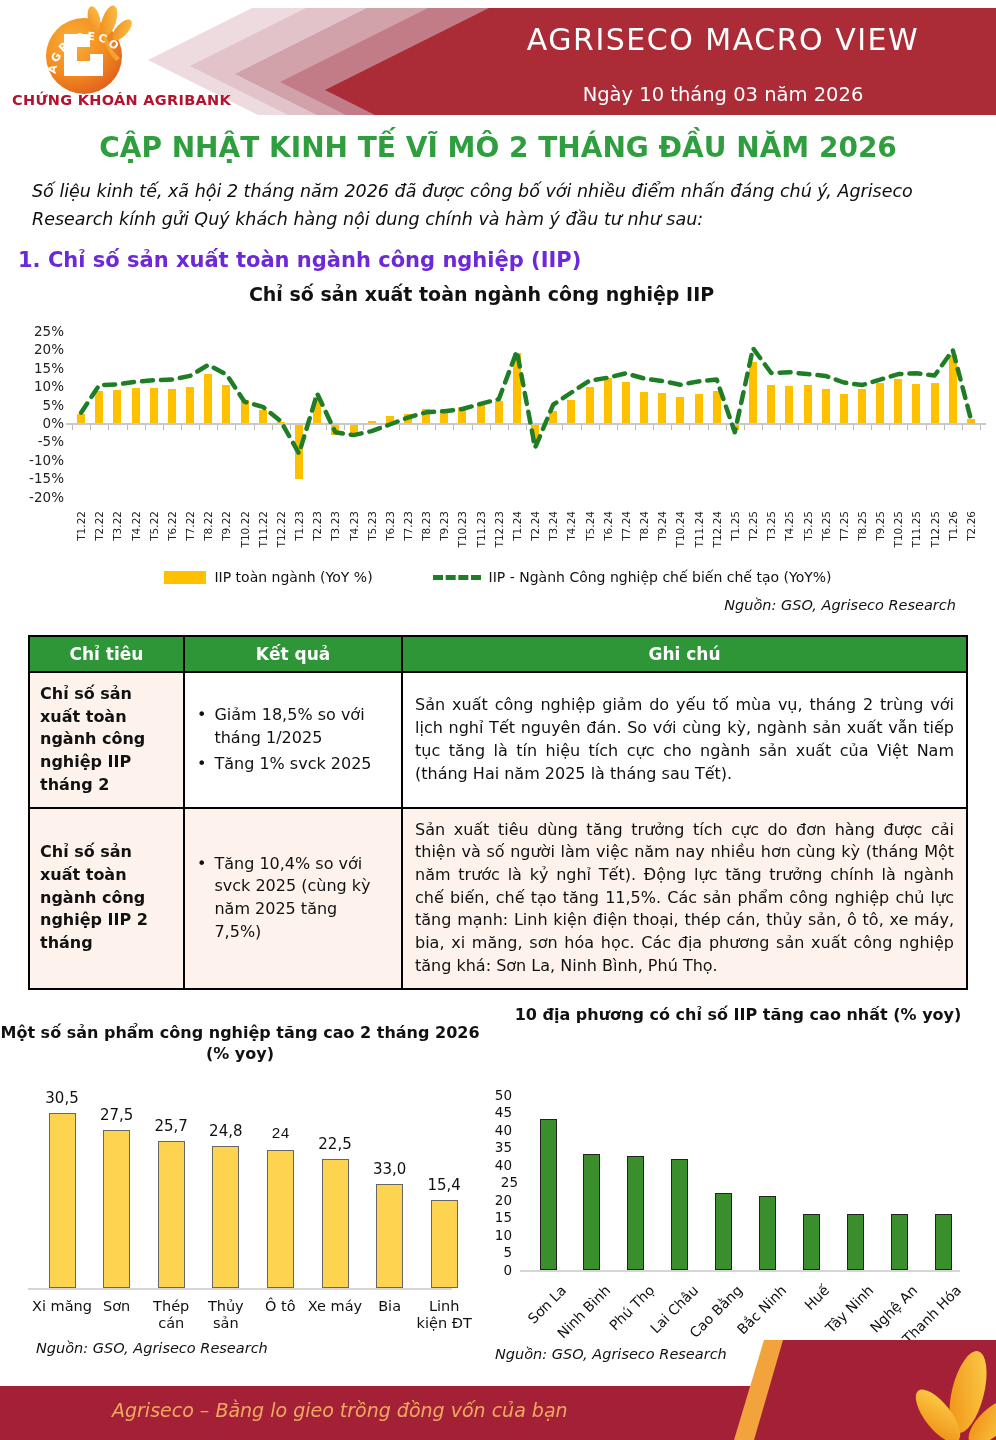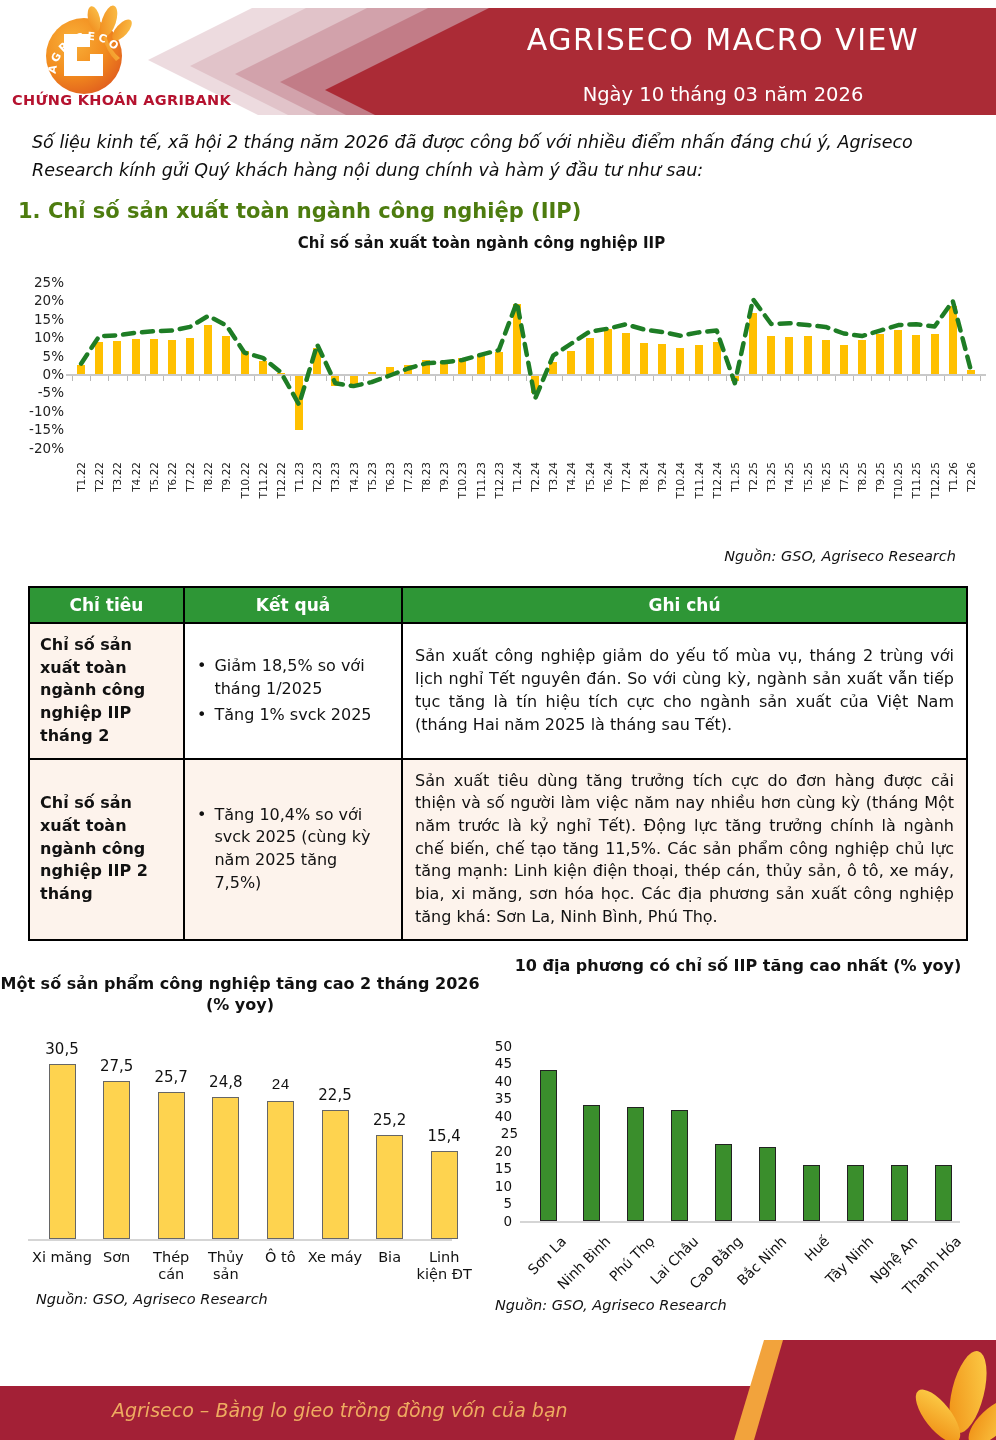--- a/index.html
+++ b/index.html
@@ -10,24 +10,24 @@
   .header svg.deco{position:absolute;left:0;top:0;}
   .logo-wrap{position:absolute;left:12px;top:4px;width:250px;height:110px;z-index:5;}
   .brand-caption{position:absolute;left:0px;top:88px;width:250px;font-size:14.5px;font-weight:bold;
                  color:#b5122f;letter-spacing:.3px;}
   .head-titles{position:absolute;right:0;top:8px;left:450px;height:104px;z-index:4;text-align:center;color:#fff;}
   .head-title{margin-top:14px;font-size:30px;letter-spacing:1.5px;font-weight:400;}
   .head-date{margin-top:26px;font-size:19.5px;font-weight:400;}
   
   .page-title{margin-top:16px;text-align:center;font-size:28px;font-weight:bold;color:#2f9e3f;}
   .intro{margin:13px 32px 0 32px;font-size:17.5px;font-style:italic;line-height:1.6;color:#0d0d0d;}
-  .section-heading{margin:15px 0 0 18px;font-size:21px;font-weight:bold;color:#4d7c0f;}
+  .section-heading{margin:15px 0 0 18px;font-size:21px;font-weight:bold;color:#6d28d9;}
   
   .chart1{position:relative;width:996px;height:340px;margin-top:9px;}
-  .chart1 .c-title{position:absolute;top:2px;left:0;width:963px;text-align:center;font-size:15px;font-weight:bold;}
+  .chart1 .c-title{position:absolute;top:2px;left:0;width:963px;text-align:center;font-size:19px;font-weight:bold;}
   .c1-plot{position:absolute;left:0;top:40px;width:996px;height:190px;}
   .ylab{position:absolute;font-size:13.5px;text-align:right;color:#222;}
   .xlab{position:absolute;font-size:10.5px;color:#222;text-align:right;transform:rotate(-90deg);height:12px;line-height:12px;}
   .bar1{position:absolute;background:#ffc000;}
   .tick1{position:absolute;width:1px;height:5px;background:#b9b9b9;}
   .axis1{position:absolute;height:2px;background:#c9c9c9;}
   .legend{position:absolute;top:288px;left:0;width:996px;display:flex;justify-content:center;gap:60px;
           font-size:14px;align-items:center;}
   .leg-item{display:flex;align-items:center;gap:8px;}
   .leg-swatch-bar{width:42px;height:13px;background:#ffc000;}
@@ -107,20 +107,21 @@
         </text>
       </svg>
       <div class="brand-caption">CHỨNG KHOÁN AGRIBANK</div>
     </div>
     <div class="head-titles">
       <div class="head-title">AGRISECO MACRO VIEW</div>
       <div class="head-date">Ngày 10 tháng 03 năm 2026</div>
     </div>
   </div>
 
+  <div class="page-title">CẬP NHẬT KINH TẾ VĨ MÔ 2 THÁNG ĐẦU NĂM 2026</div>
   <div class="intro">Số liệu kinh tế, xã hội 2 tháng năm 2026 đã được công bố với nhiều điểm nhấn đáng chú ý, Agriseco Research kính gửi Quý khách hàng nội dung chính và hàm ý đầu tư như sau:</div>
   <div class="section-heading">1. Chỉ số sản xuất toàn ngành công nghiệp (IIP)</div>
 
   <div class="chart1">
     <div class="c-title">Chỉ số sản xuất toàn ngành công nghiệp IIP</div>
     <div class="c1-plot">
         <div class="ylab" style="left: 24px; width: 40px; top: 2px;">25%</div>
         <div class="ylab" style="left: 24px; width: 40px; top: 20.4px;">20%</div>
         <div class="ylab" style="left: 24px; width: 40px; top: 38.8px;">15%</div>
         <div class="ylab" style="left: 24px; width: 40px; top: 57.2px;">10%</div>
@@ -279,20 +280,30 @@
         <div class="xlab" style="left: 794.6px; top: 215px; width: 62px;">T6.25</div>
         <div class="xlab" style="left: 812.8px; top: 215px; width: 62px;">T7.25</div>
         <div class="xlab" style="left: 831px; top: 215px; width: 62px;">T8.25</div>
         <div class="xlab" style="left: 849.1px; top: 215px; width: 62px;">T9.25</div>
         <div class="xlab" style="left: 867.3px; top: 215px; width: 62px;">T10.25</div>
         <div class="xlab" style="left: 885.4px; top: 215px; width: 62px;">T11.25</div>
         <div class="xlab" style="left: 903.6px; top: 215px; width: 62px;">T12.25</div>
         <div class="xlab" style="left: 921.8px; top: 215px; width: 62px;">T1.26</div>
         <div class="xlab" style="left: 939.9px; top: 215px; width: 62px;">T2.26</div>
       </div>
+    <div class="legend">
+      <div class="leg-item">
+        <span class="leg-swatch-bar"></span>
+        <span>IIP toàn ngành (YoY %)</span>
+      </div>
+      <div class="leg-item">
+        <span class="leg-swatch-line"></span>
+        <span>IIP - Ngành Công nghiệp chế biến chế tạo (YoY%)</span>
+      </div>
+    </div>
     <div class="src">Nguồn: GSO, Agriseco Research</div>
   </div>
 
   <table class="infotbl">
     <colgroup>
         <col class="col1">
         <col class="col2">
         <col>
       </colgroup>
     <tbody>
@@ -349,21 +360,21 @@
           <div class="bbar" style="left: 212.3px; top: 76.1px; width: 27px; height: 141.9px; background: rgb(254, 211, 79); border: 1.5px solid rgb(102, 102, 102);"></div>
           <div class="bval" style="left: 195.8px; top: 52.1px; width: 60px;">24,8</div>
           <div class="bcat" style="left: 194.8px; top: 228px; width: 62px;">Thủy sản</div>
           <div class="bbar" style="left: 266.9px; top: 80.7px; width: 27px; height: 137.3px; background: rgb(254, 211, 79); border: 1.5px solid rgb(102, 102, 102);"></div>
           <div class="bval" style="left: 250.4px; top: 56.7px; width: 60px; font-family: Liberation Mono, monospace;">24</div>
           <div class="bcat" style="left: 249.4px; top: 228px; width: 62px;">Ô tô</div>
           <div class="bbar" style="left: 321.5px; top: 89.3px; width: 27px; height: 128.7px; background: rgb(254, 211, 79); border: 1.5px solid rgb(102, 102, 102);"></div>
           <div class="bval" style="left: 305px; top: 65.3px; width: 60px;">22,5</div>
           <div class="bcat" style="left: 304px; top: 228px; width: 62px;">Xe máy</div>
           <div class="bbar" style="left: 376.1px; top: 114.5px; width: 27px; height: 103.5px; background: rgb(254, 211, 79); border: 1.5px solid rgb(102, 102, 102);"></div>
-          <div class="bval" style="left: 359.6px; top: 90.5px; width: 60px;">25,2</div>
+          <div class="bval" style="left: 359.6px; top: 90.5px; width: 60px;">33,0</div>
           <div class="bcat" style="left: 358.6px; top: 228px; width: 62px;">Bia</div>
           <div class="bbar" style="left: 430.7px; top: 129.9px; width: 27px; height: 88.1px; background: rgb(254, 211, 79); border: 1.5px solid rgb(102, 102, 102);"></div>
           <div class="bval" style="left: 414.2px; top: 105.9px; width: 60px;">15,4</div>
           <div class="bcat" style="left: 413.2px; top: 228px; width: 62px;">Linh kiện ĐT</div>
         </div>
     </div>
     <div class="bchart" id="chartProvinces">
       <div class="c-title">10 địa phương có chỉ số IIP tăng cao nhất (% yoy)</div>
       <div class="bplot">
           <div class="y3" style="left: 2px; width: 30px; top: 210px;">0</div>

